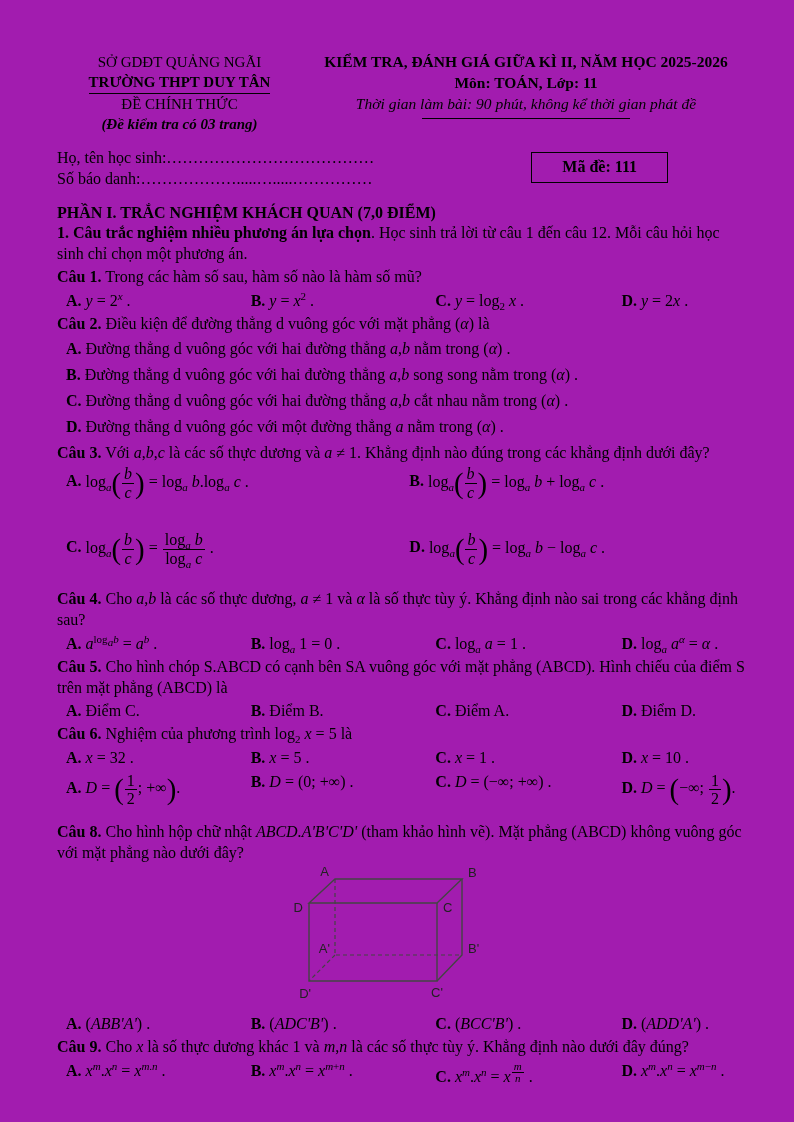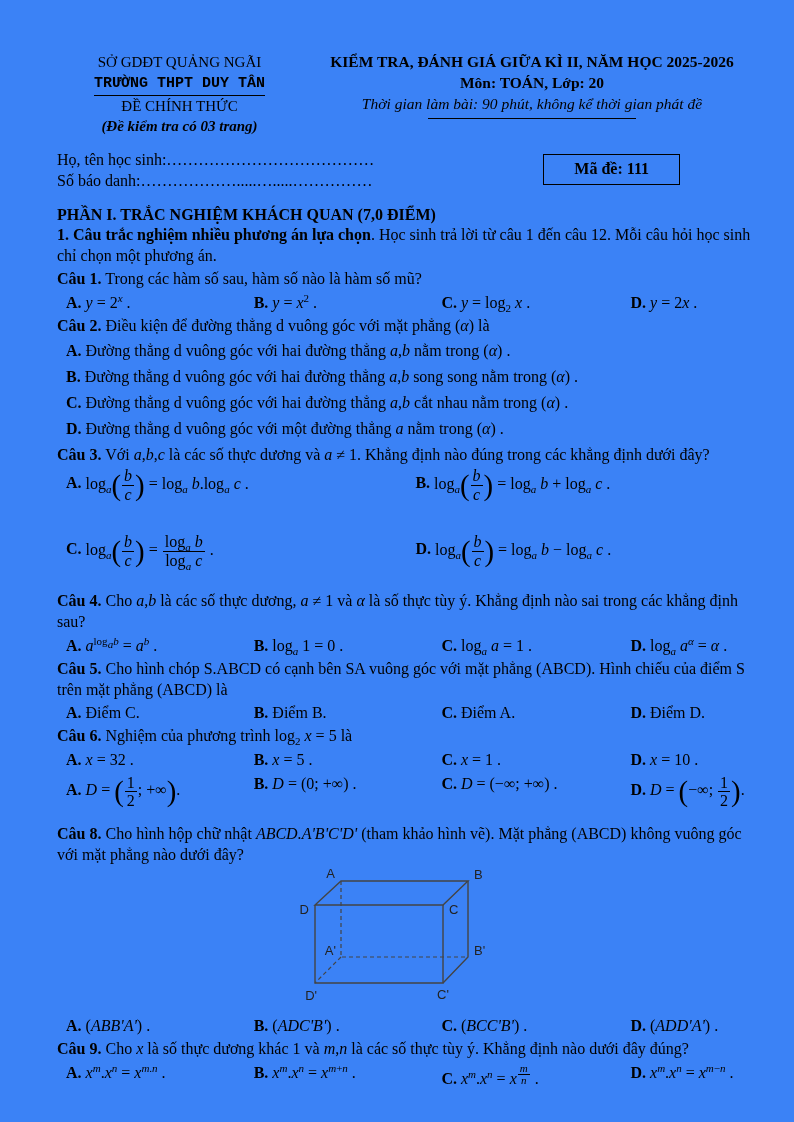--- a/index.html
+++ b/index.html
@@ -1,33 +1,33 @@
 <!DOCTYPE html>
 <html><head>
 <meta charset="utf-8">
 <style>
   html,body{margin:0;padding:0;background:#fff;}
   .page{
     position:relative;
     width:794px;height:1122px;
     box-sizing:border-box;
-    padding:52px 32px 0 57px;
-    background:#3b82f6;color:#000;
+    padding:52px 44px 0 57px;
+    background:#a21caf;color:#000;
     font-family:"Liberation Serif","DejaVu Serif",serif;
     font-size:16px;line-height:1.3;
     overflow:hidden;
   }
   .b{font-weight:bold;}
   .i{font-style:italic;}
   .bi{font-weight:bold;font-style:italic;}
   
   .hdr{display:flex;}
   .hdr-left{width:245px;text-align:center;font-size:15px;line-height:1.35;}
   .hdr-right{flex:1;text-align:center;font-size:15.5px;line-height:1.35;}
-  .school-underline{display:inline-block;border-bottom:1.4px solid #000;padding-bottom:0px;font-family:Liberation Mono, monospace;}
+  .school-underline{display:inline-block;border-bottom:1.4px solid #000;padding-bottom:0px;}
   .duration-rule{width:208px;border-bottom:1.4px solid #000;margin:1px auto 0;height:2px;}
   
   .student{display:flex;margin-top:14px;align-items:flex-start;}
   .student-lines{flex:1;}
   .code-box{border:1.6px solid #000;padding:4px 30px;font-weight:bold;margin-right:82px;margin-top:4px;white-space:nowrap;}
   
   .sec-title{font-weight:bold;margin-top:13px;}
   
   .q-statement{margin-top:2px;}
   .opts4{display:grid;grid-template-columns:25.1% 25.1% 25.3% 24.5%;padding-left:9px;margin:3px 0 2px;align-items:center;gap:13px;}
@@ -55,21 +55,21 @@
 
   <div class="hdr">
     <div class="hdr-left">
       <div>SỞ GDĐT QUẢNG NGÃI</div>
       <div class="b"><span class="school-underline">TRƯỜNG THPT DUY TÂN</span></div>
       <div>ĐỀ CHÍNH THỨC</div>
       <div class="bi">(Đề kiểm tra có 03 trang)</div>
     </div>
     <div class="hdr-right">
       <div class="b">KIỂM TRA, ĐÁNH GIÁ GIỮA KÌ II, NĂM HỌC 2025-2026</div>
-      <div class="b">Môn: TOÁN, Lớp: 20</div>
+      <div class="b">Môn: TOÁN, Lớp: 11</div>
       <div class="i">Thời gian làm bài: 90 phút, không kể thời gian phát đề</div>
       <div class="duration-rule"></div>
     </div>
   </div>
 
   <div class="student">
     <div class="student-lines">
       <div>Họ, tên học sinh:…………………………………</div>
       <div>Số báo danh:……………….....….....……………</div>
     </div>

